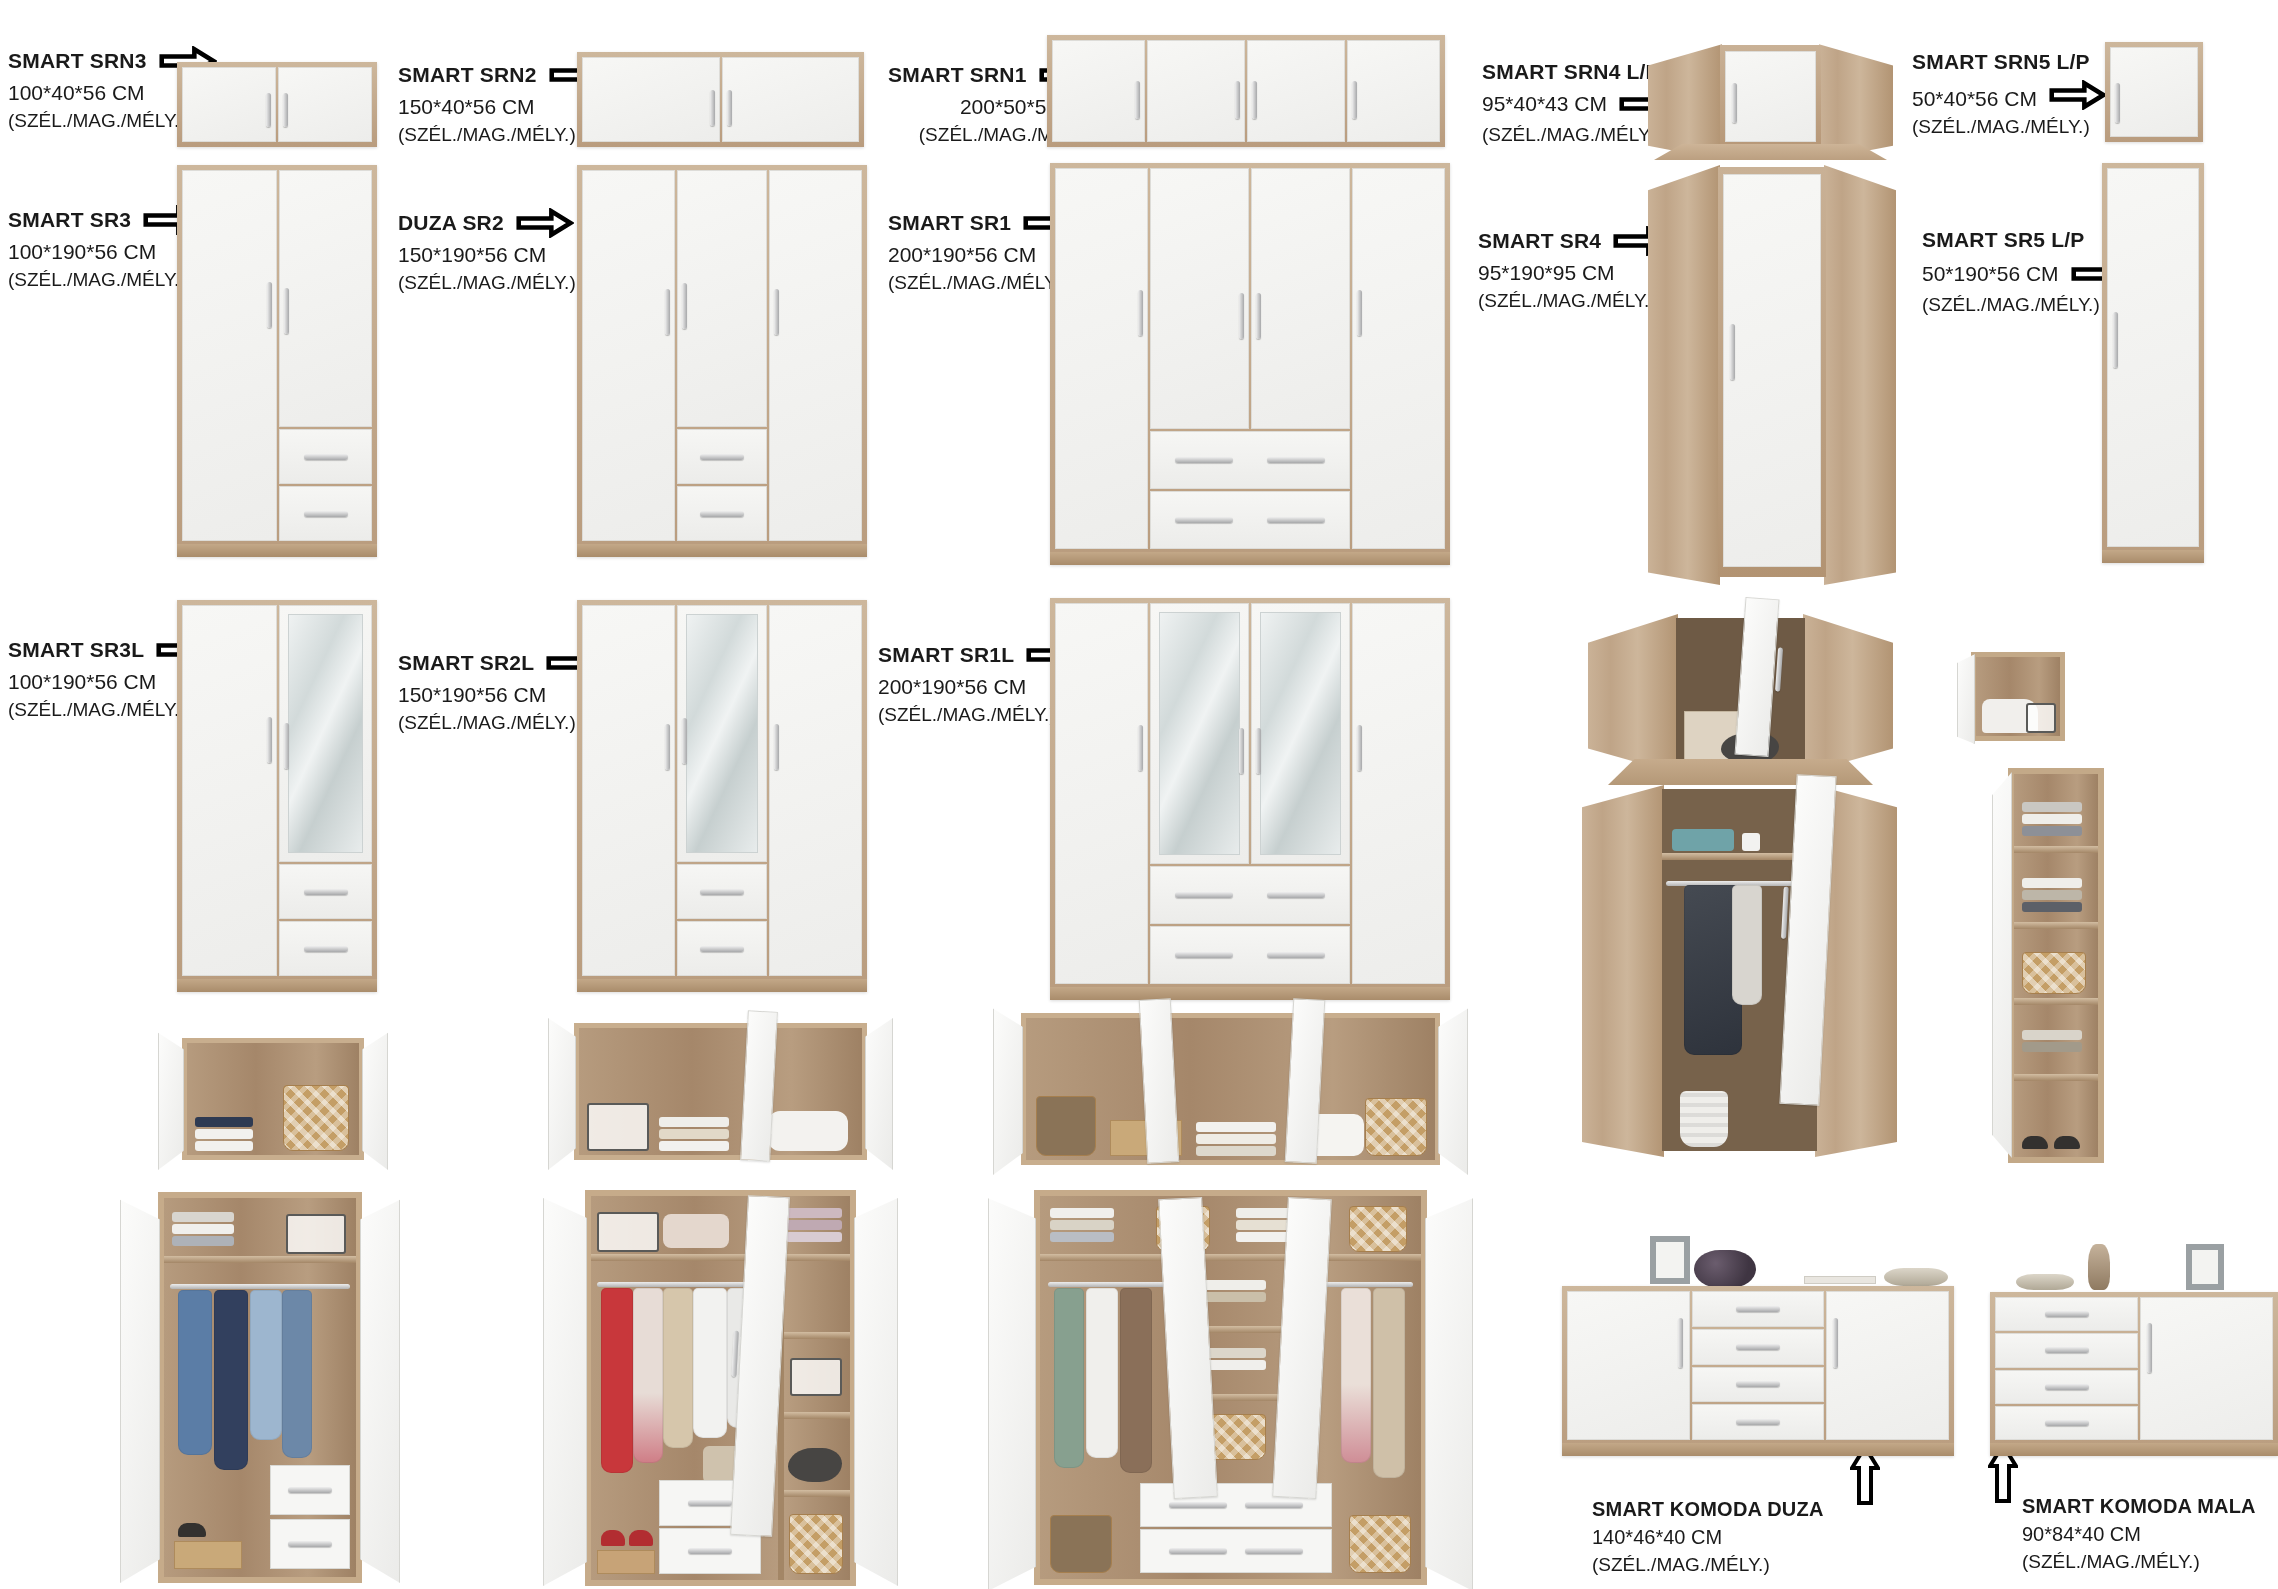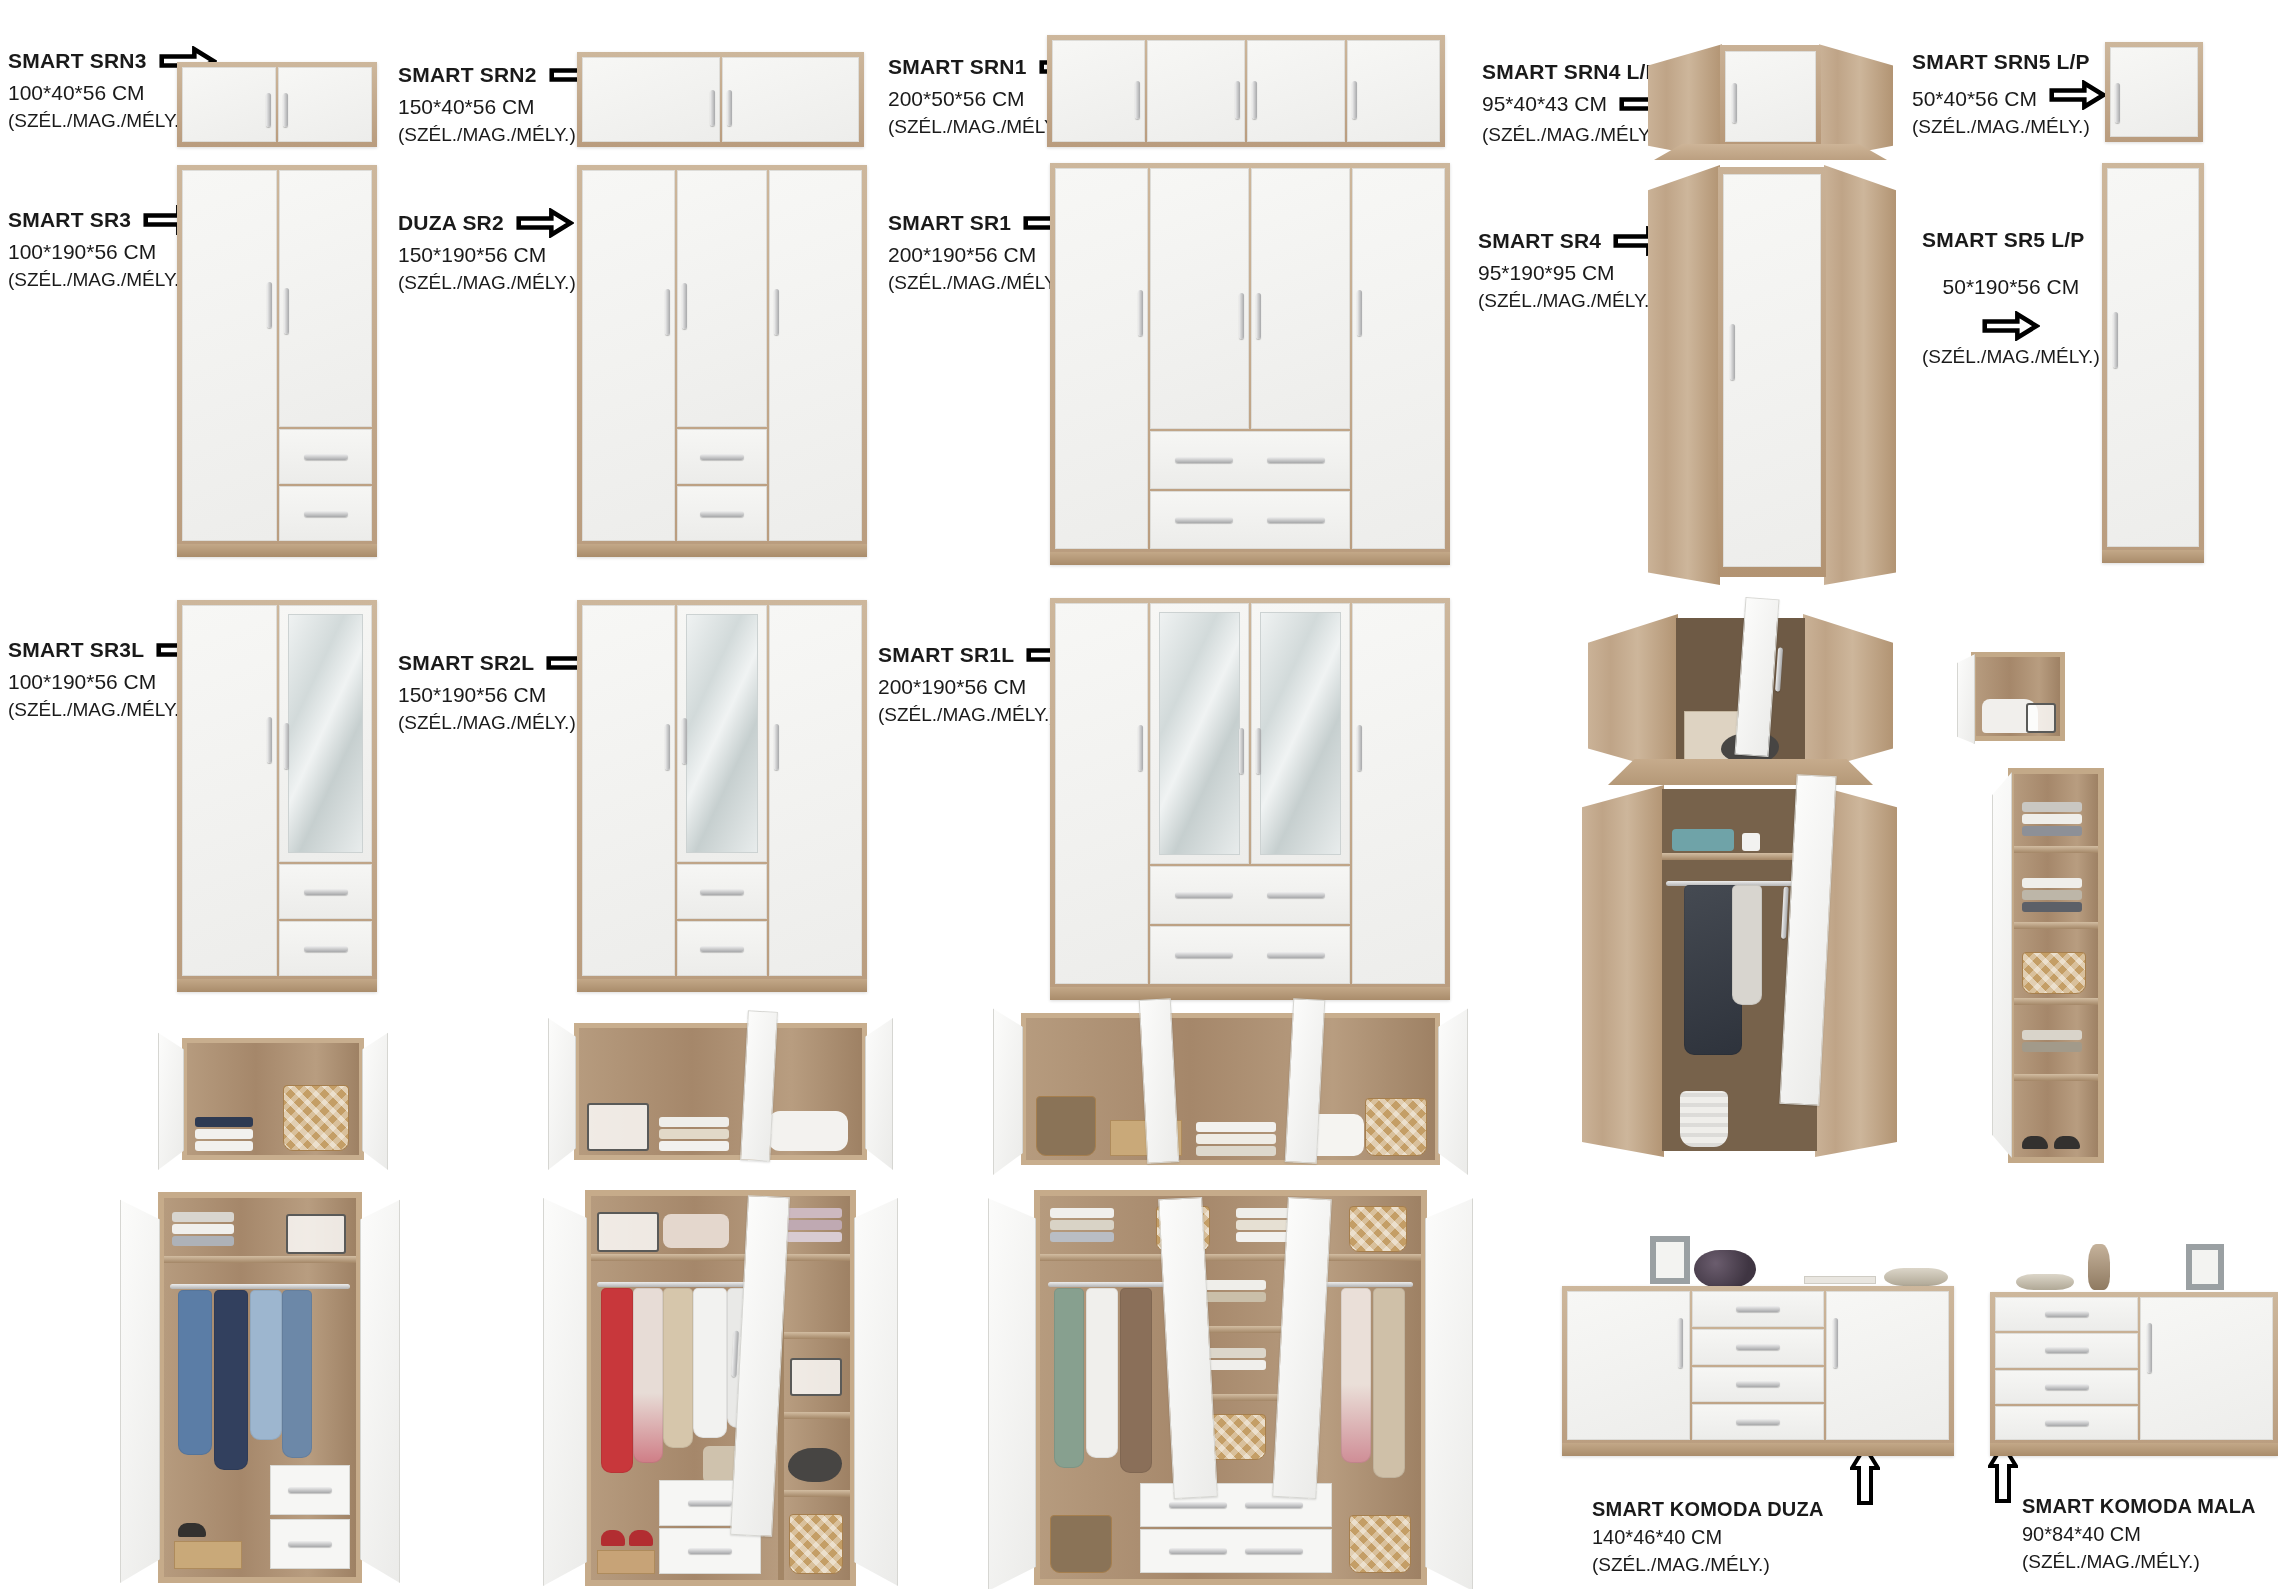--- a/index.html
+++ b/index.html
@@ -89,21 +89,21 @@
     <div class="prow">
         <span class="pname">SMART SRN2</span>
       <svg class="arr" viewBox="0 0 64 32">
           <use href="#arr-r"></use>
         </svg>
       </div>
     <div class="pdim">150*40*56 CM</div>
     <div class="pnote">(SZÉL./MAG./MÉLY.)</div>
   </div>
 
-  <div class="plabel" style="left:888px;top:52px;">
+  <div class="plabel" style="left:888px;top:60px;text-align:right;">
     <div class="prow">
         <span class="pname">SMART SRN1</span>
       <svg class="arr" viewBox="0 0 64 32">
           <use href="#arr-r"></use>
         </svg>
       </div>
     <div class="pdim">200*50*56 CM</div>
     <div class="pnote">(SZÉL./MAG./MÉLY.)</div>
   </div>
 
@@ -168,21 +168,21 @@
       <svg class="arr" viewBox="0 0 64 32">
           <use href="#arr-r"></use>
         </svg>
       </div>
     <div class="pdim">95*190*95 CM</div>
     <div class="pnote">(SZÉL./MAG./MÉLY.)</div>
   </div>
 
   <div class="plabel" style="left:1922px;top:228px;">
     <div class="pname">SMART SR5  L/P</div>
-    <div class="prow" style="margin-top:23px;flex-direction:column;">
+    <div class="prow" style="margin-top:7px;">
         <span class="pdim" style="margin-top:0;">50*190*56 CM</span>
       <svg class="arr" viewBox="0 0 64 32">
           <use href="#arr-r"></use>
         </svg>
       </div>
     <div class="pnote">(SZÉL./MAG./MÉLY.)</div>
   </div>
 
   <div class="plabel" style="left:8px;top:635px;">
     <div class="prow">

